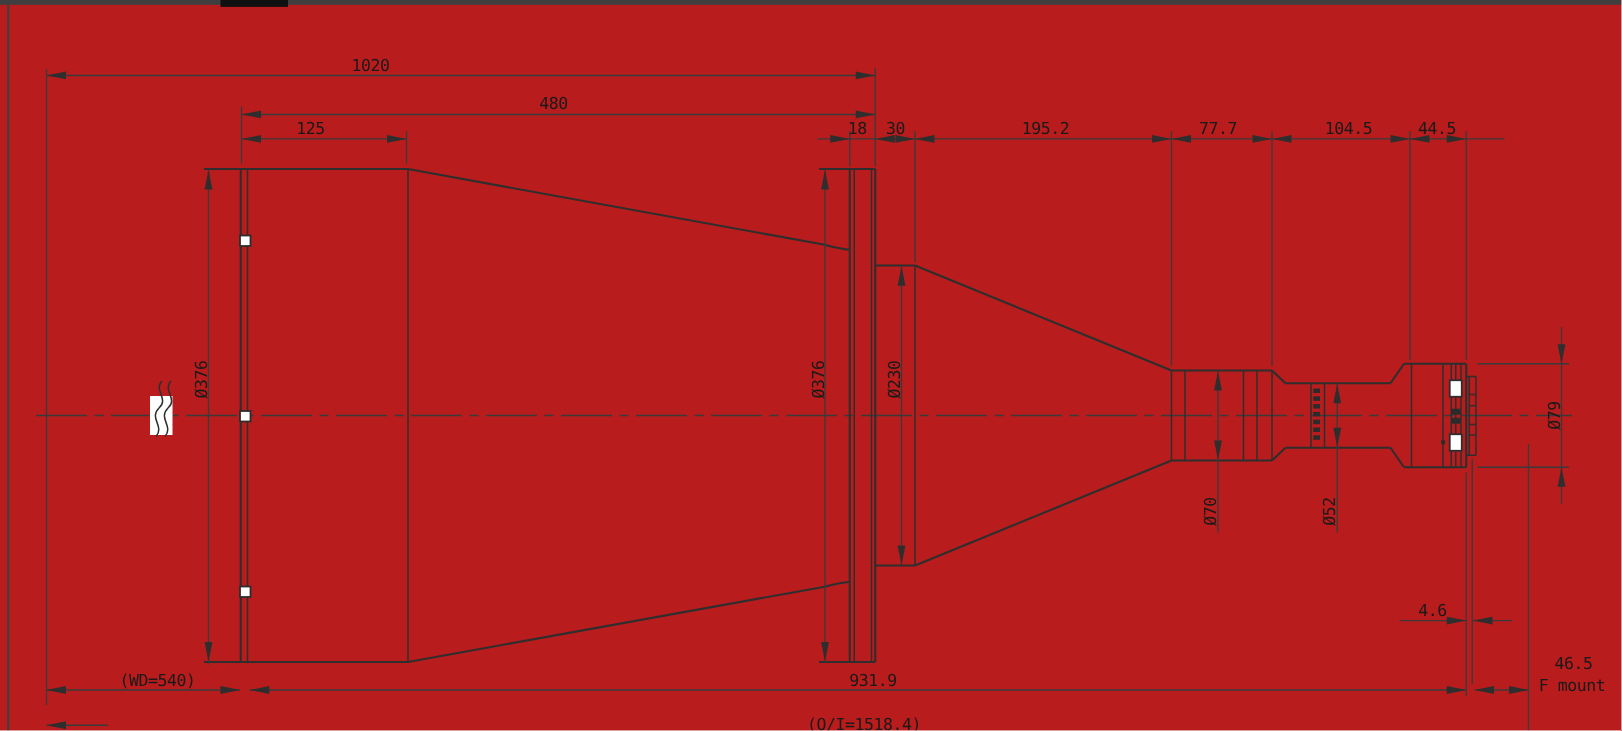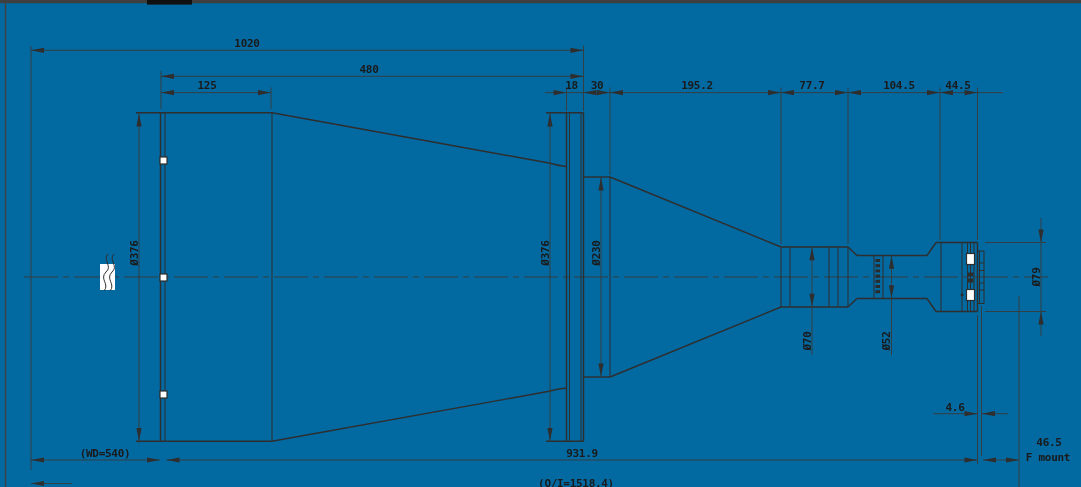--- a/index.html
+++ b/index.html
@@ -1,17 +1,17 @@
 <!DOCTYPE html>
 <html><head>
 <meta charset="utf-8">
 <style>
   html,body{margin:0;padding:0;background:#ffffff;}
-  .stage{position:relative;width:1081px;height:487px;background:#0369a1;overflow:hidden;
-         font-family:"DejaVu Sans Mono", monospace;font-weight:bold;}
+  .stage{position:relative;width:1081px;height:487px;background:#b91c1c;overflow:hidden;
+         font-family:"DejaVu Sans Mono", monospace;}
   svg{display:block}
   
   .p{stroke:#2e2e2e;stroke-width:1.4;fill:none;stroke-linecap:butt;}
   .p2{stroke:#2e2e2e;stroke-width:1;fill:none;}
   
   .d{stroke:#3a3a3a;stroke-width:0.9;fill:none;}
   
   .cl{stroke:#3a3a3a;stroke-width:0.9;fill:none;stroke-dasharray:34 5 6 5;}
   
   .ah{fill:#2e2e2e;stroke:none;}

